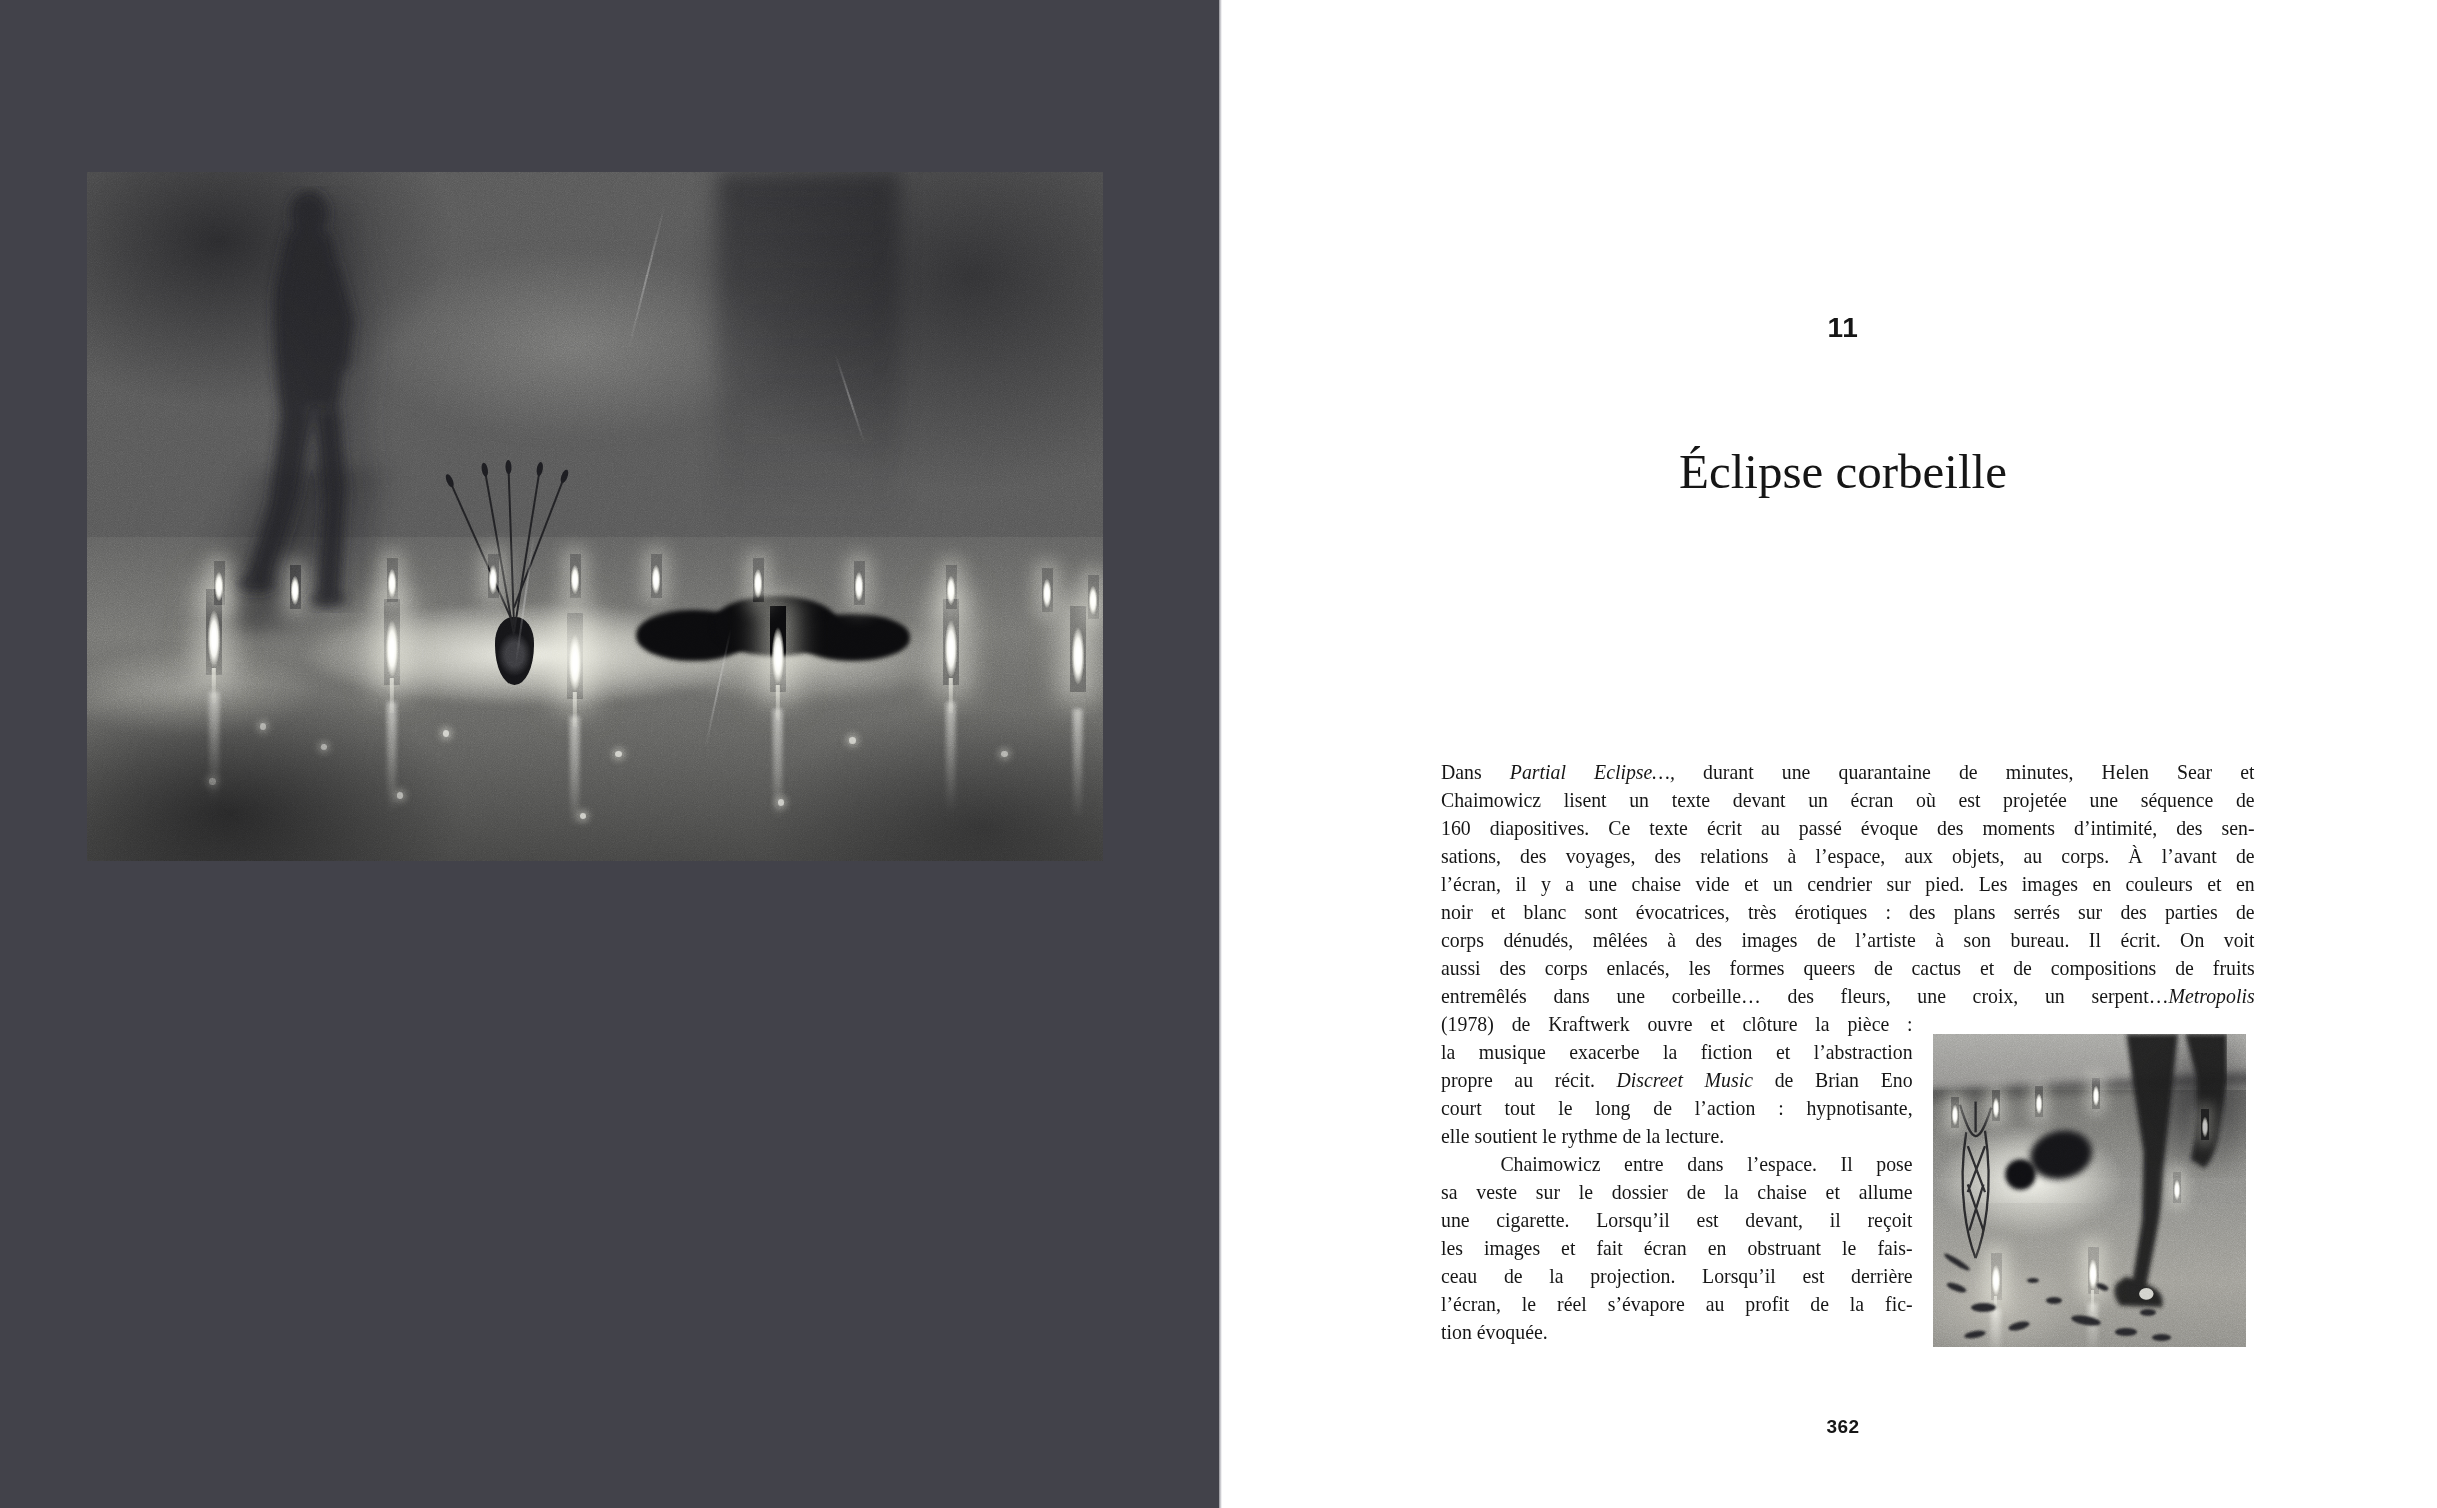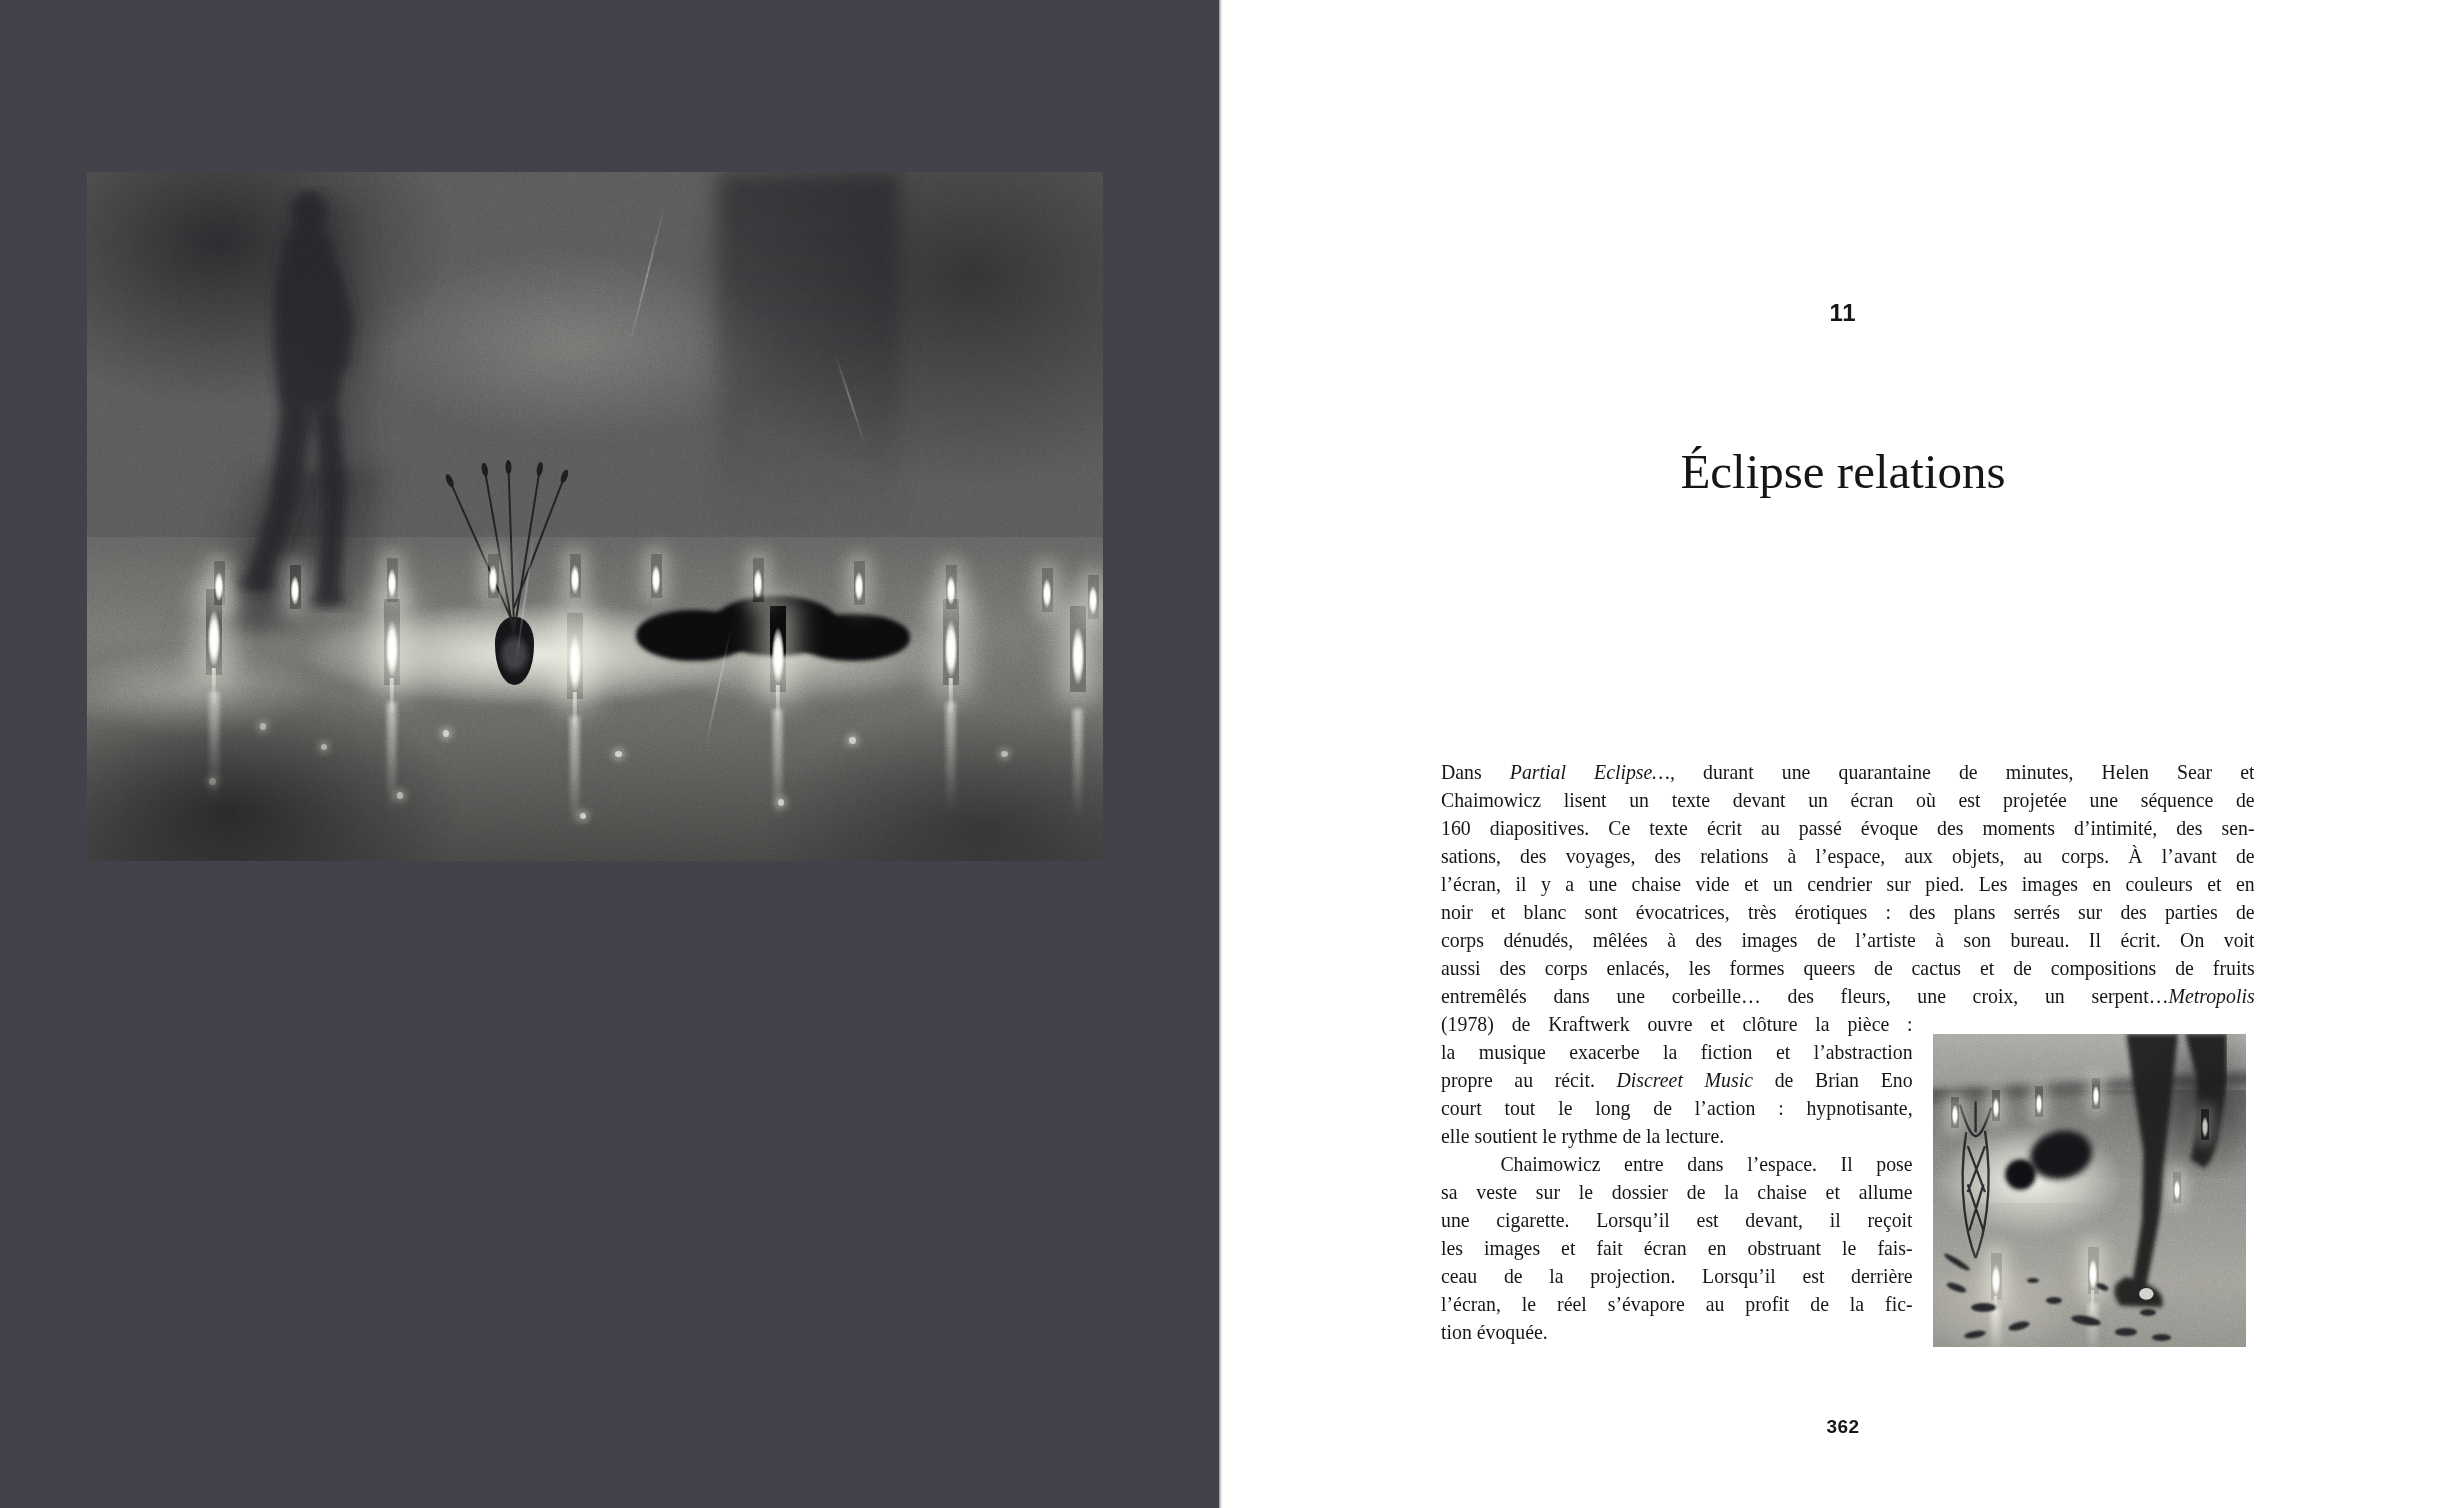--- a/index.html
+++ b/index.html
@@ -81,22 +81,22 @@
          background:radial-gradient(50% 50%,#141417 58%,transparent 76%);border-radius:50%;}
   .hhead{left:23%;top:40%;width:10%;height:10%;background:#0f0f12;border-radius:50%;filter:blur(2.2px);}
   .legs-svg{left:48%;top:0;width:46%;height:100%;}
   .wire-svg{left:5%;top:21%;width:17%;height:52%;}
   .deb{position:absolute;background:#26262a;border-radius:50%;filter:blur(1.1px);}
   .fbR{width:8px;height:31px;box-shadow:0 0 13.3px 4.4px rgba(255,255,242,.4);}
   .ffR{width:11px;height:47px;box-shadow:0 0 17.7px 5.9px rgba(255,255,242,.5);}
   .stickR{height:22px;width:2.9px;}
   .reflR{height:52px;}
   
-  .chapter-num{position:absolute;left:1843px;top:301px;transform:translateX(-50%);
-        font-family:"Liberation Sans",sans-serif;font-weight:700;font-size:24px;line-height:1;letter-spacing:0.7px;}
+  .chapter-num{position:absolute;left:1843px;top:314px;transform:translateX(-50%);
+        font-family:"Liberation Sans",sans-serif;font-weight:700;font-size:28px;line-height:1;letter-spacing:0.7px;}
   .chapter-title{position:absolute;left:1843px;top:447px;transform:translateX(-50%);margin:0;
         font-weight:400;font-size:49px;line-height:1;white-space:nowrap;}
   .folio{position:absolute;left:1843px;top:1417px;transform:translateX(-50%);
         font-family:"Liberation Sans",sans-serif;font-weight:700;font-size:19px;line-height:1;letter-spacing:0.4px;}
   .body-text{position:absolute;left:1441px;top:758px;font-size:22px;}
   .bl{position:relative;height:28px;line-height:28px;overflow:hidden;text-align:justify;
       transform:scaleX(.9);transform-origin:0 0;}
   .bl.j::after{content:"";display:inline-block;width:100%;height:0;}
   .bl.w{width:904px;}
   .bl.n{width:524px;}
@@ -222,21 +222,21 @@
           </filter>
         <rect width="100%" height="100%" filter="url(#gA)"></rect>
       </svg>
     </figure>
   </div>
 
   <div class="gutter"></div>
 
   <div>
     <div class="chapter-num">11</div>
-    <h1 class="chapter-title">Éclipse relations</h1>
+    <h1 class="chapter-title">Éclipse corbeille</h1>
 
     <div class="body-text">
       <div class="bl w j"><span>Dans </span><span class="it">Partial Eclipse…,</span><span> durant une quarantaine de minutes, Helen Sear et</span></div>
       <div class="bl w j"><span>Chaimowicz lisent un texte devant un écran où est projetée une séquence de</span></div>
       <div class="bl w j"><span>160 diapositives. Ce texte écrit au passé évoque des moments d’intimité, des sen-</span></div>
       <div class="bl w j"><span>sations, des voyages, des relations à l’espace, aux objets, au corps. À l’avant de</span></div>
       <div class="bl w j"><span>l’écran, il y a une chaise vide et un cendrier sur pied. Les images en couleurs et en</span></div>
       <div class="bl w j"><span>noir et blanc sont évocatrices, très érotiques : des plans serrés sur des parties de</span></div>
       <div class="bl w j"><span>corps dénudés, mêlées à des images de l’artiste à son bureau. Il écrit. On voit</span></div>
       <div class="bl w j"><span>aussi des corps enlacés, les formes queers de cactus et de compositions de fruits</span></div>

